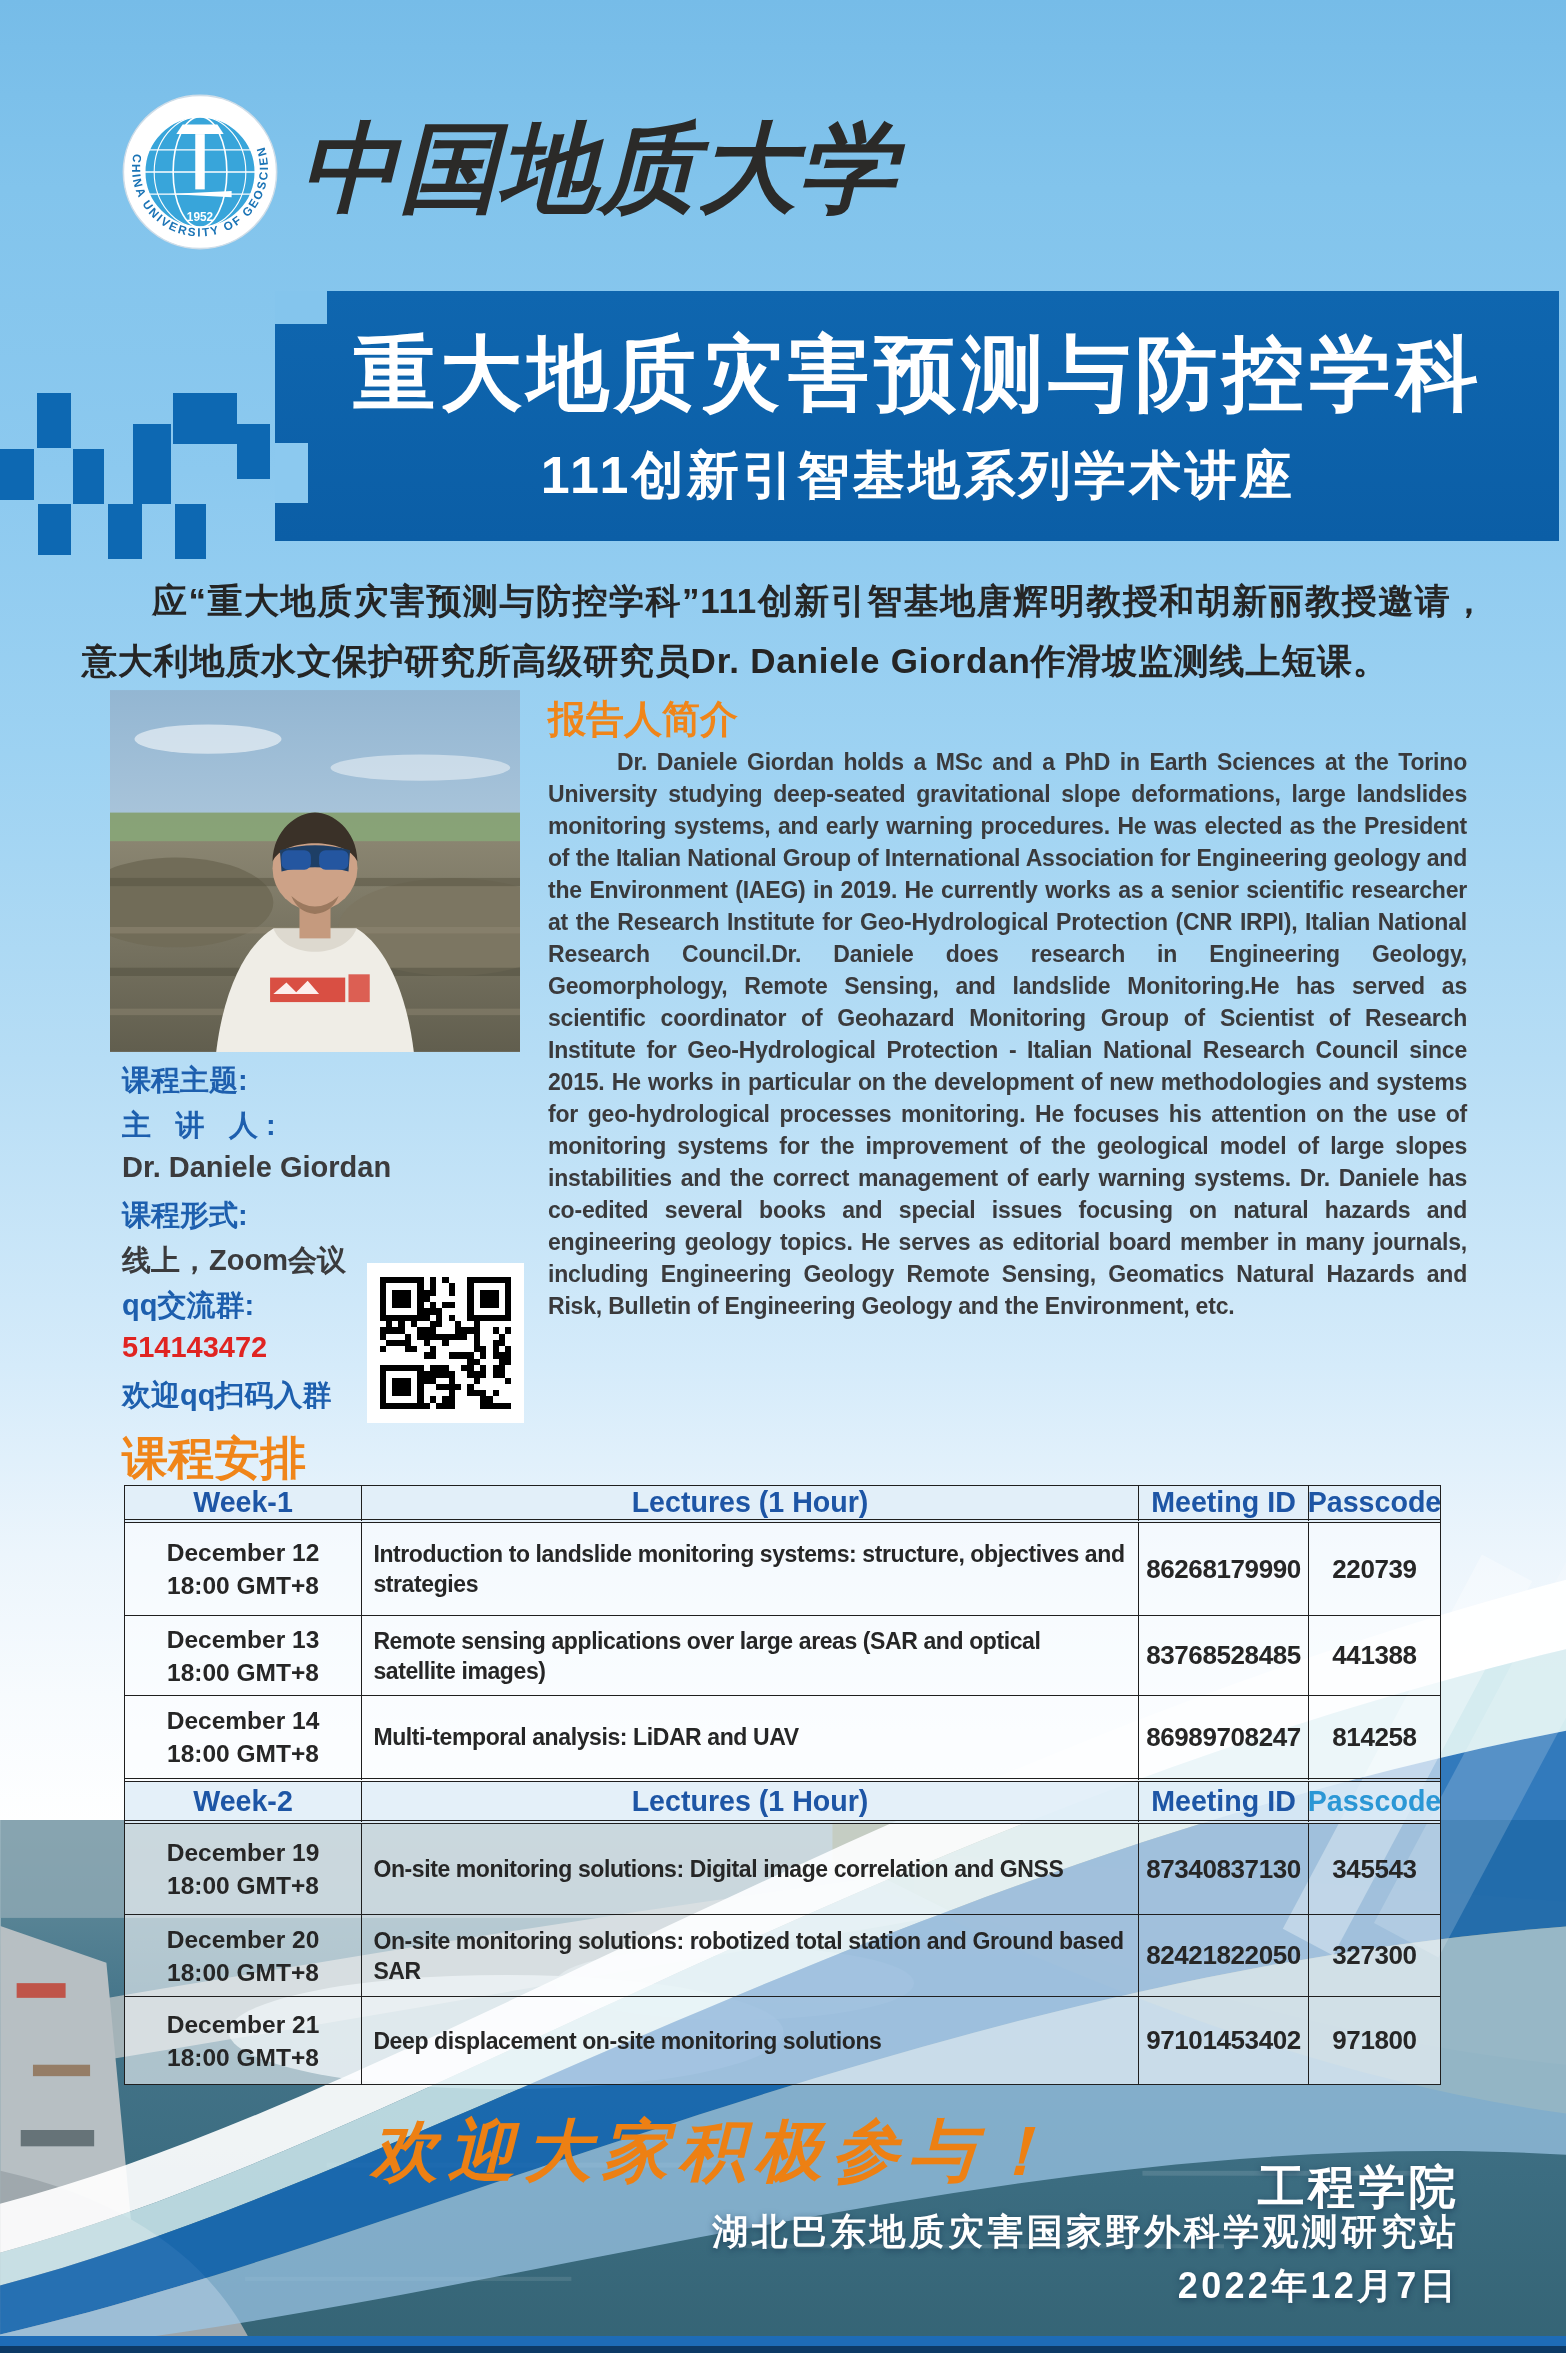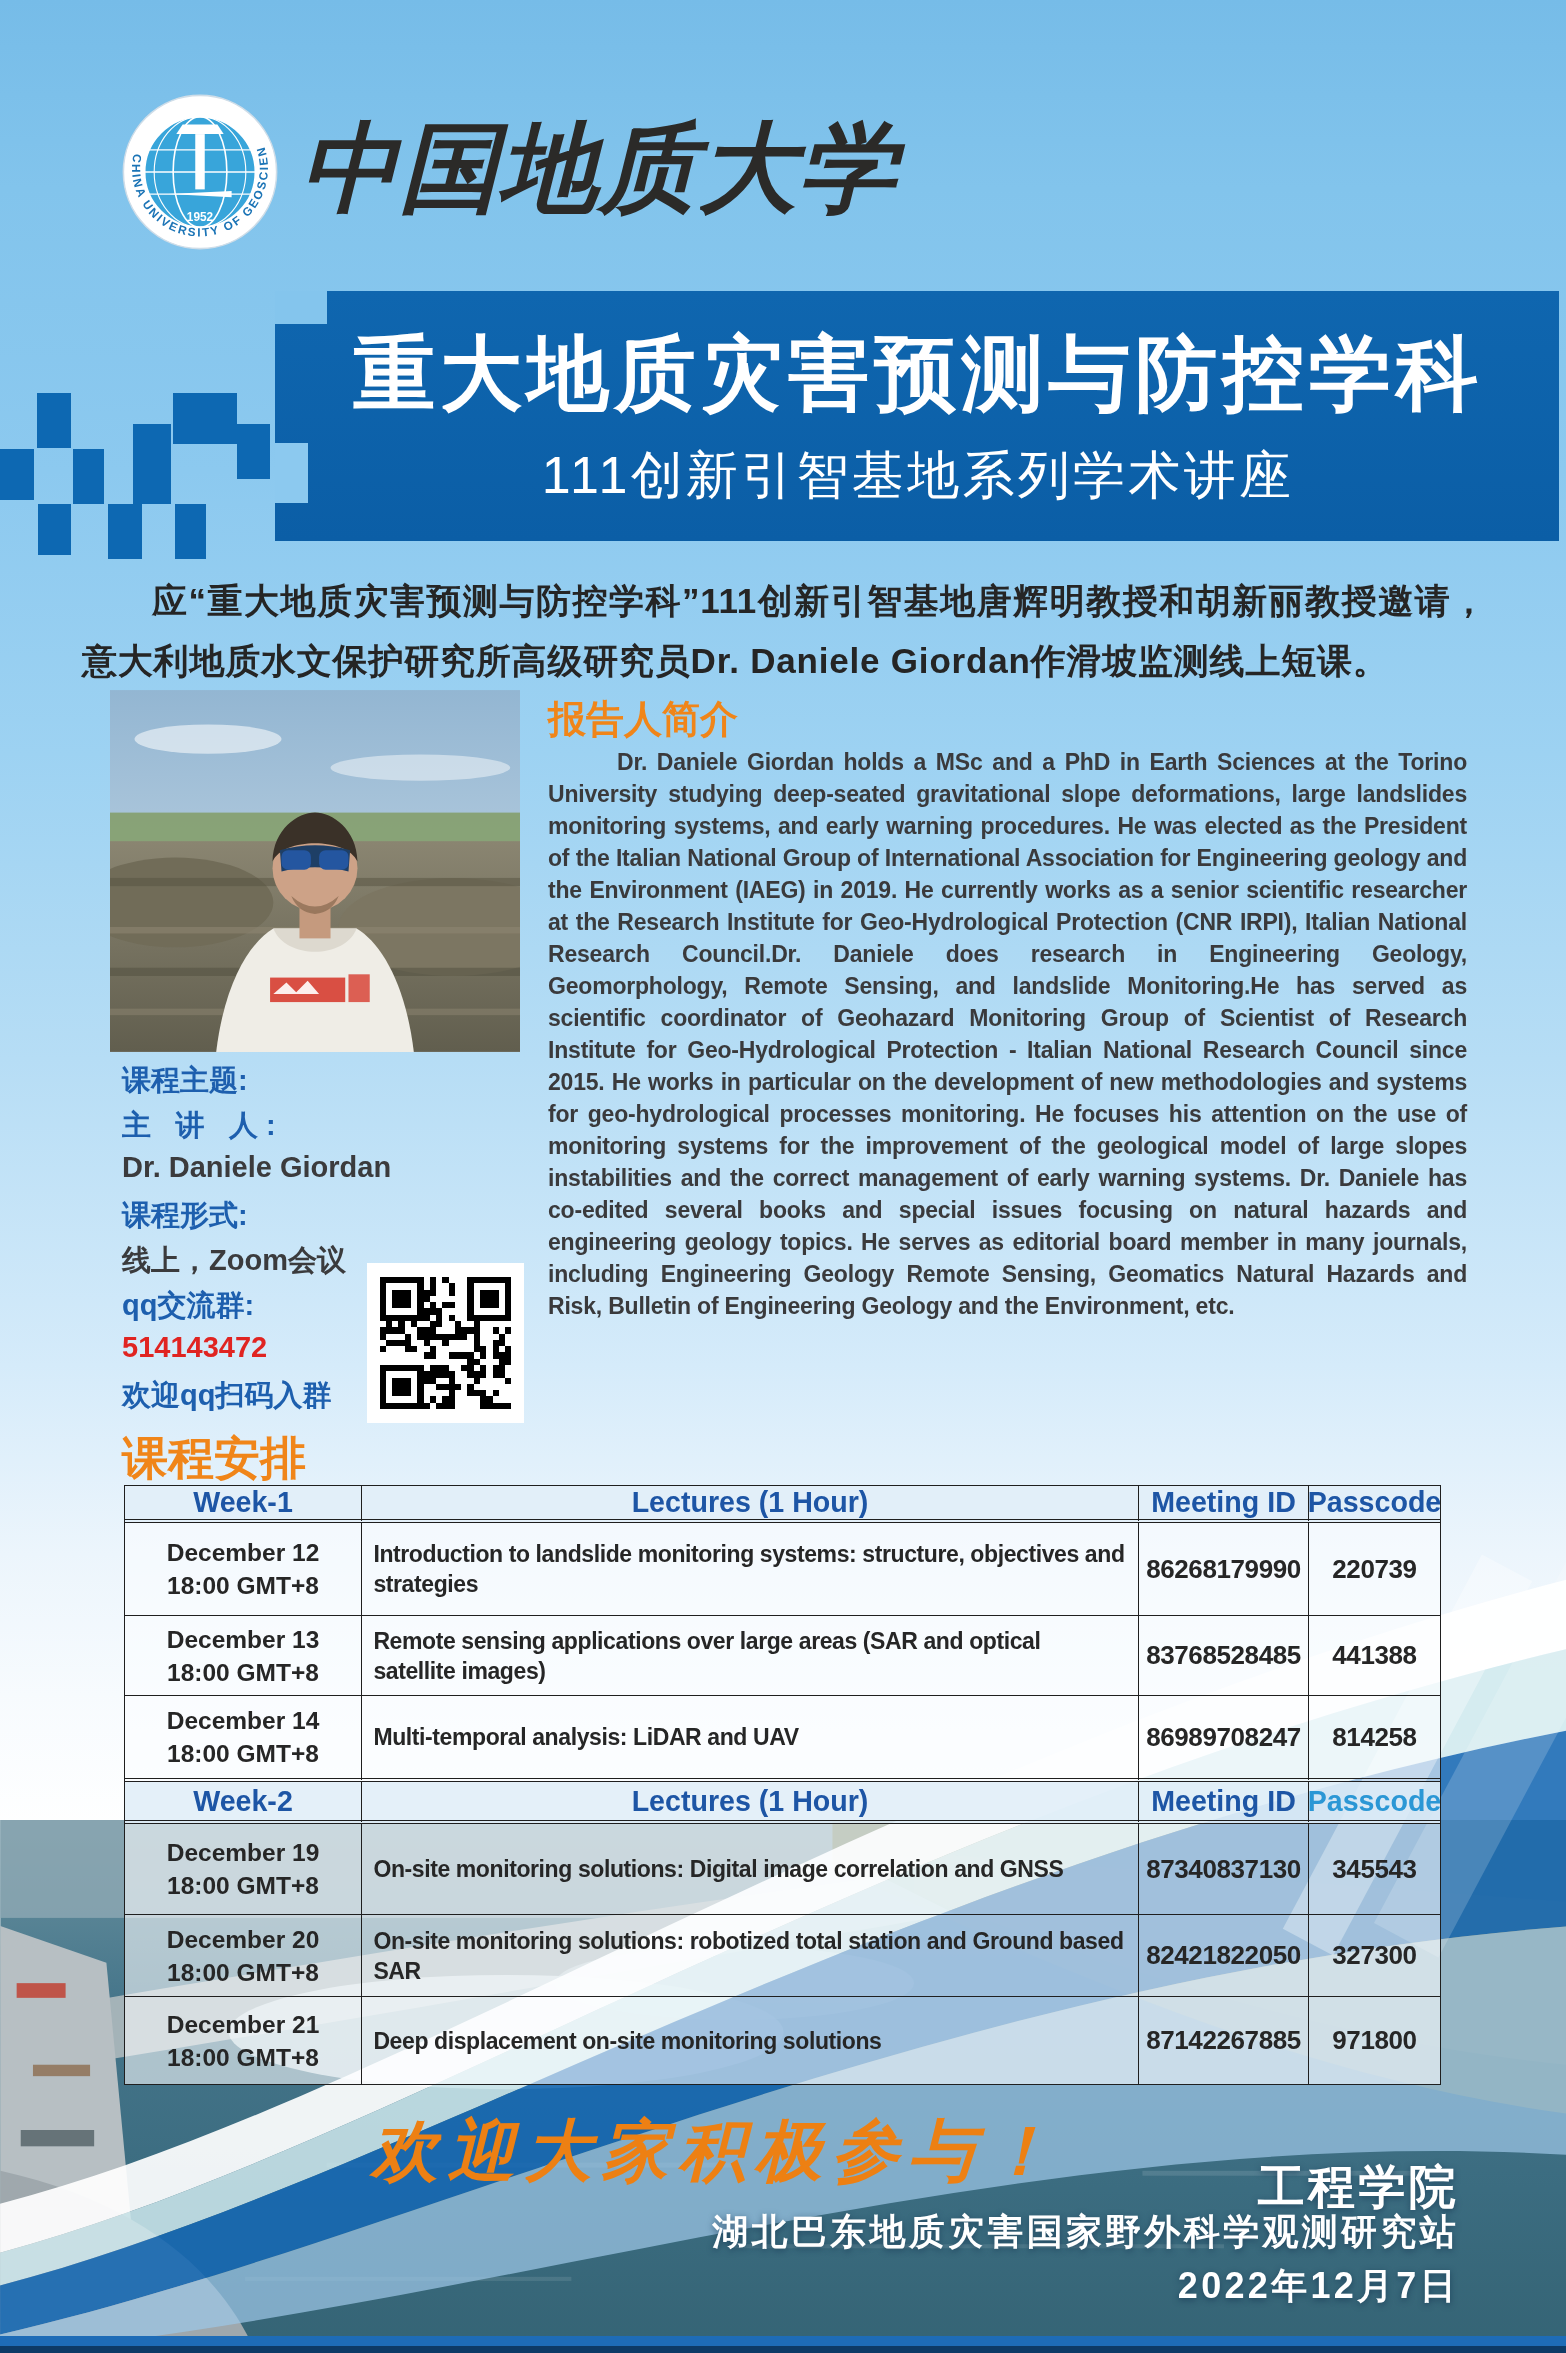--- a/index.html
+++ b/index.html
@@ -12,21 +12,21 @@
   .uni-name{left:300px;top:104px;width:800px;font-family:"DejaVu Serif",serif;
     font-weight:bold;font-style:italic;font-size:98px;color:#2b2a28;letter-spacing:1.6px;}
   .issue{left:849px;top:232px;width:596px;text-align:right;font-size:44px;font-weight:bold;color:#1460ac;}
 
   
   .title-box{left:275px;top:291px;width:1284px;height:250px;background:linear-gradient(180deg,#0f66af,#0b5ea6);}
   .corner-patch{left:275px;top:291px;width:52px;height:33px;background:#84c5ed;}
   .notch{left:275px;top:443px;width:33px;height:60px;background:#8cc9ef;}
   .main-title{left:310px;top:320px;width:1216px;text-align:center;color:#fff;font-weight:bold;
     font-size:82px;letter-spacing:4.9px;}
-  .sub-title{left:310px;top:441px;width:1216px;text-align:center;color:#fff;font-weight:normal;
+  .sub-title{left:310px;top:441px;width:1216px;text-align:center;color:#fff;font-weight:bold;
     font-size:52px;letter-spacing:3.3px;}
   .sq{position:absolute;background:#0d68b2;}
 
   
   .intro{left:82px;top:571px;width:1405px;font-size:35px;font-weight:bold;color:#252525;
     line-height:1.7;text-align:justify;text-indent:2em;letter-spacing:0.8px;}
 
   
   .bio-head{left:548px;top:694px;font-size:38px;font-weight:bold;color:#f08519;}
   .bio-text{left:548px;top:746px;width:919px;font-size:23px;font-weight:bold;color:#3a3a3c;
@@ -401,21 +401,21 @@
       </div>
     <div class="cell c-lec">On-site monitoring solutions: robotized total station and Ground based SAR</div>
     <div class="cell c-num">82421822050</div>
     <div class="cell c-num last">327300</div>
 
     <div class="cell c-date bot">
       <span>December 21</span>
         <span>18:00 GMT+8</span>
       </div>
     <div class="cell c-lec bot">Deep displacement on-site monitoring solutions</div>
-    <div class="cell c-num bot">87142267885</div>
+    <div class="cell c-num bot">97101453402</div>
     <div class="cell c-num bot last">971800</div>
   </div>
 
   <div class="abs welcome">欢迎大家积极参与！</div>
   <div class="abs ftxt f-org1">工程学院</div>
   <div class="abs ftxt f-org2">湖北巴东地质灾害国家野外科学观测研究站</div>
   <div class="abs ftxt f-date">2022年12月7日</div>
   <div class="abs bar-line"></div>
   <div class="abs bar-dark"></div>
 

